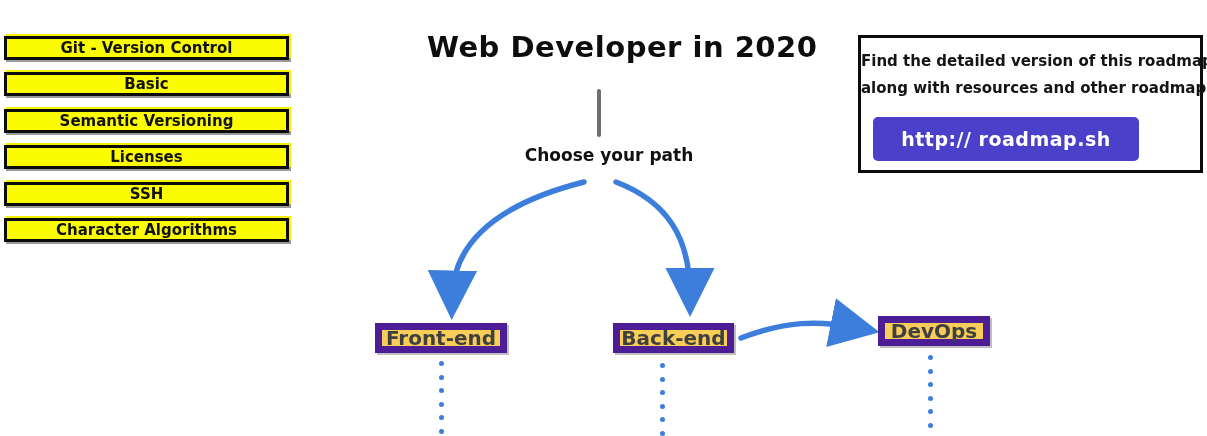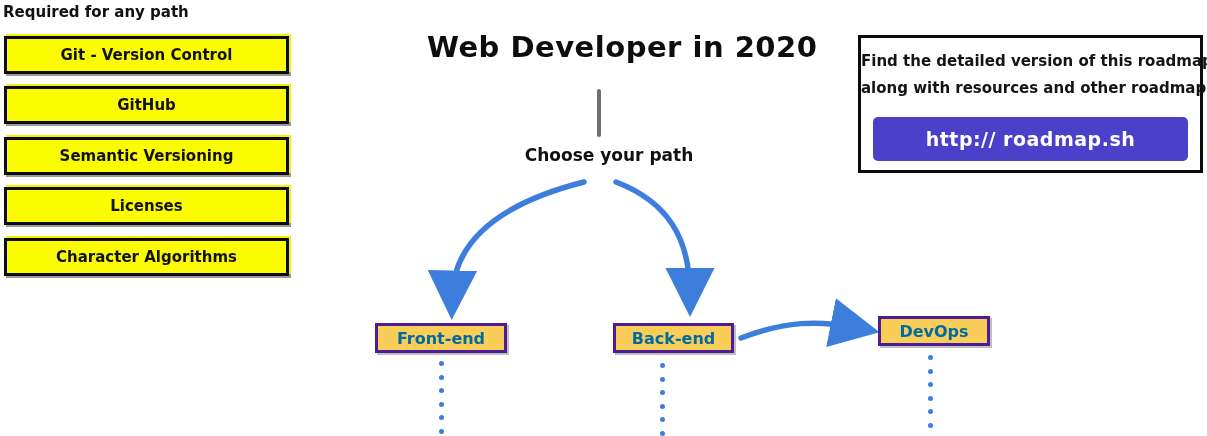--- a/index.html
+++ b/index.html
@@ -26,21 +26,21 @@
   }
   .topics {
     position: absolute;
     left: 4px; top: 36px;
     width: 285px;
     display: flex;
     flex-direction: column;
     gap: 12.4px;
   }
   .topic-box {
-    height: 38px;
+    height: 24px;
     background: #FCFC00;
     border: 3px solid #0c0c0c;
     display: flex;
     align-items: center;
     justify-content: center;
     font-size: 15px;
     font-weight: 700;
     white-space: nowrap;
     box-shadow: 2px -2px 0 0 #f2f200, 2px 2px 0 0 #9a9a9a;
   }
@@ -78,27 +78,27 @@
   .arrow-layer {
     position: absolute;
     left: 0; top: 0;
     width: 1207px; height: 436px;
     pointer-events: none;
   }
 
   .path-box {
     position: absolute;
     background: #F9CE58;
-    border: 3px solid #4c1d95;
+    border: 7px solid #4c1d95;
     display: flex;
     align-items: center;
     justify-content: center;
-    font-size: 16px;
-    font-weight: 700;
-    color: #0369a1;
+    font-size: 20px;
+    font-weight: 700;
+    color: #404040;
     box-shadow: 2px 2px 0 0 rgba(0,0,0,0.25);
   }
   .path-frontend { left: 375px; top: 323px; width: 132px; height: 30px; }
   .path-backend  { left: 613px; top: 323px; width: 121px; height: 30px; }
   .path-devops   { left: 878px; top: 316px; width: 112px; height: 30px; }
 
   .dot-col {
     position: absolute;
     display: flex;
     flex-direction: column;
@@ -126,46 +126,46 @@
     font-size: 15px;
     font-weight: 700;
     color: #141414;
     white-space: nowrap;
   }
   .info-line1 { margin-top: 14px; }
   .info-line2 { margin-top: 9px; }
   .roadmap-button {
     position: absolute;
     left: 12px; top: 79px;
-    width: 315px; height: 44px;
+    width: 266px; height: 44px;
     background: #4B40C9;
     border: none;
     border-radius: 5px;
     color: #ffffff;
     font-family: "DejaVu Sans", "Liberation Sans", sans-serif;
     font-size: 19px;
     font-weight: 800;
     letter-spacing: 0.5px;
     cursor: pointer;
     display: flex;
     align-items: center;
     justify-content: center;
   }
 </style>
 </head>
 <body>
 
 <div class="canvas">
 
-  <div class="required-heading">Required for any path</div>
   <div class="topics">
     <div class="topic-box">Git - Version Control</div>
-    <div class="topic-box">GitHub</div>
+    <div class="topic-box">Basic</div>
     <div class="topic-box">Semantic Versioning</div>
     <div class="topic-box">Licenses</div>
+    <div class="topic-box">SSH</div>
     <div class="topic-box">Character Algorithms</div>
   </div>
 
   <div class="main-title">Web Developer in 2020</div>
   <div class="stem-line"></div>
   <div class="choose-label">Choose your path</div>
 
   <svg class="arrow-layer" viewBox="0 0 1207 436" xmlns="http://www.w3.org/2000/svg">
     <defs>
       <marker id="ah" markerWidth="9" markerHeight="9" refX="5" refY="4.5" orient="auto">

